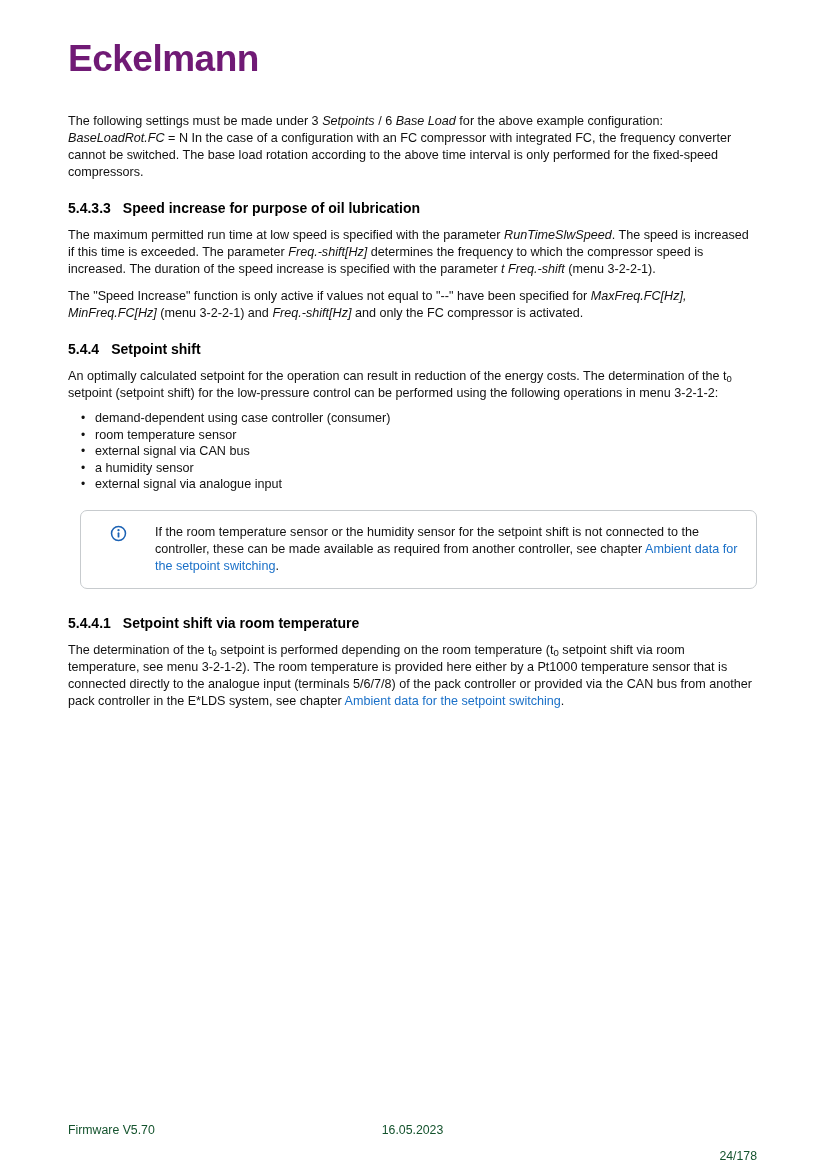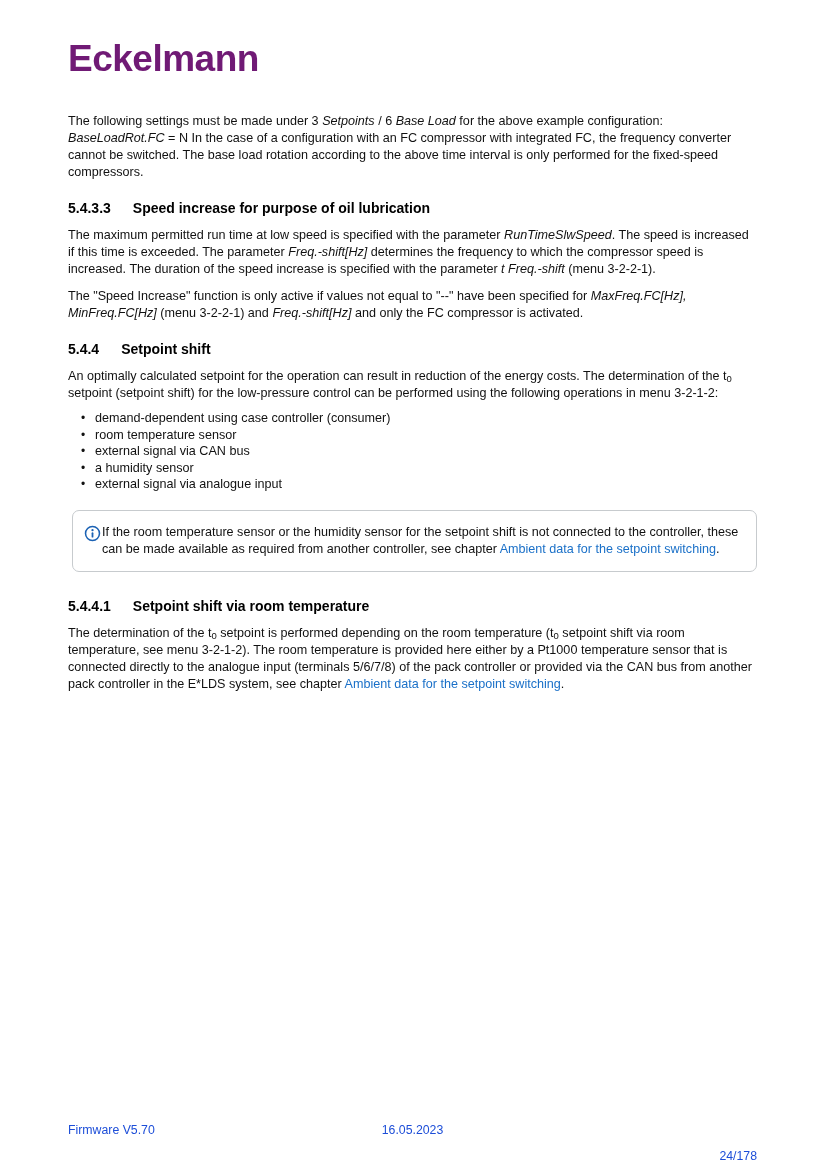--- a/index.html
+++ b/index.html
@@ -30,57 +30,57 @@
   .para em { }
   sub.t-sub { font-size: 9.5px; line-height: 0; vertical-align: -2px; }
 
   h2.heading {
     font-size: 14px;
     font-weight: 700;
     color: #000000;
     margin: 18px 0 10px 0;
     line-height: 18px;
   }
-  h2.heading .hnum { margin-right: 22px; }
+  h2.heading .hnum { margin-right: 12px; }
 
   ul.bullets {
     list-style: none;
     margin: -2px 0 10px 0;
     padding: 0 0 0 13px;
     font-size: 12.6px;
     line-height: 16.5px;
   }
   ul.bullets li::before {
     content: "\2022";
     display: inline-block;
     width: 14px;
     font-size: 12px;
   }
 
   .note {
     border: 1px solid #c7cbce;
     border-radius: 7px;
-    margin: 17px 0 0 4px;
-    padding: 13px 16px 13px 11px;
+    margin: 17px 0 0 12px;
+    padding: 13px 16px 13px 29px;
     display: flex;
     align-items: flex-start;
-    gap: 1px;
+    gap: 28px;
   }
   .note-icon { flex: 0 0 auto; margin-top: 1px; line-height: 0; }
   .note-text { font-size: 12.6px; line-height: 17px; max-width: 640px; }
 
   .heading-after-note { margin-top: 25px !important; }
 
   a.doclink { color: #1a70c8; text-decoration: none; cursor: pointer; }
 
   .footer {
     position: absolute;
     left: 68px; right: 70px; bottom: 32px;
     font-size: 12.3px;
-    color: #1d4ed8;
+    color: #14532d;
     height: 14px;
   }
   .footer .f-left { position: absolute; left: 0; }
   .footer .f-center { position: absolute; left: 50%; transform: translateX(-50%); }
   .footer .f-right { position: absolute; right: 0; margin-top: 26px; }
 </style>
 </head>
 <body>
 
 <div class="page">

